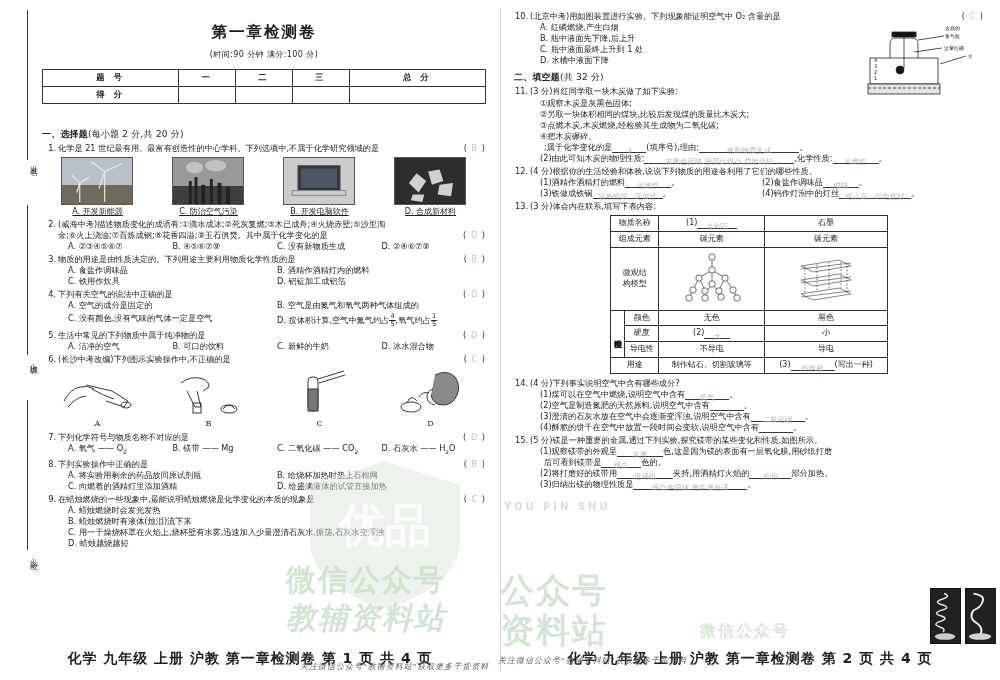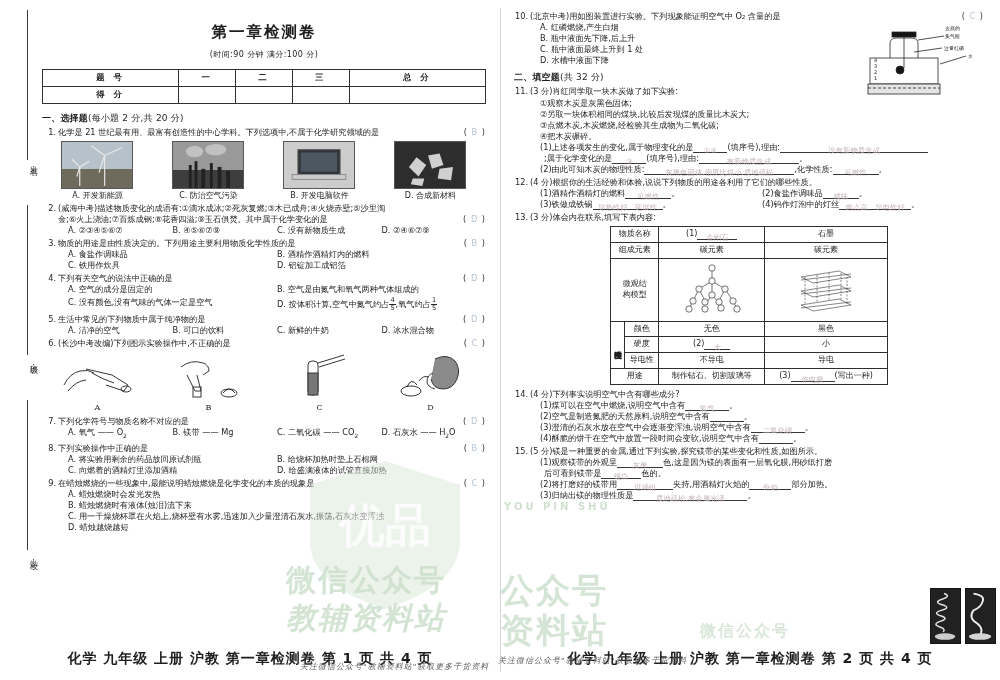--- a/index.html
+++ b/index.html
@@ -29,21 +29,21 @@
     white-space: nowrap;
   }
   .col-rule { position: absolute; top: 8px; bottom: 8px; width: 1px; background: #d8d8d8; }
 
   h1.title {
     text-align: center; font-size: 15.5px; font-weight: bold;
     letter-spacing: 2px; margin: 12px 0 7px 0; font-family: "DejaVu Serif", serif;
   }
   .subtitle { text-align: center; font-size: 8px; margin-bottom: 8px; letter-spacing: .4px; }
 
-  table.score { width: 100%; border-collapse: collapse; margin: 0 0 8px 0; }
+  table.score { width: 100%; border-collapse: collapse; margin: 0 0 24px 0; }
   table.score td {
     border: 1px solid #2e2e2e; height: 17px; text-align: center;
     font-size: 8.4px; letter-spacing: 3px; font-weight: bold;
   }
   table.score td.blank { font-weight: normal; }
 
   .sec-head { font-weight: bold; font-size: 9px; margin: 5px 0 3px 0; letter-spacing: .2px; }
   .sec-head .norm { font-weight: normal; }
 
   .q { margin: 0 0 2px 0; position: relative; padding-left: 16px; }
@@ -52,21 +52,21 @@
   .paren { float: right; letter-spacing: 1px; color: #2b2b2b; }
   .paren .ans { color: #b9c6d6; }
 
   .opts { padding-left: 10px; display: flex; }
   .opts .o { flex: 1 1 0; }
   .opts2 { padding-left: 10px; display: flex; }
   .opts2 .o { flex: 1 1 50%; }
   .sub { padding-left: 10px; }
   .indent { padding-left: 14px; }
 
-  .figrow { display: flex; justify-content: space-around; align-items: flex-start; margin: 3px 0 1px 0; }
+  .figrow { display: flex; justify-content: space-around; align-items: flex-start; margin: 3px 0 1px 0; text-decoration: underline; }
   .figcell { text-align: center; width: 23%; }
   .photo {
     width: 72px; height: 48px; margin: 0 auto 2px auto;
     background: #6f6f6f; border: 1px solid #555; position: relative; overflow: hidden;
   }
   .photo.wind { background: linear-gradient(#b9c4cc 0 58%, #6d6a5a 58% 100%); }
   .photo.laptop { background: linear-gradient(#cfcfcf 0 100%); }
   .photo.smoke { background: linear-gradient(#9a9a9a 0 60%, #3b3b3b 60% 100%); }
   .photo.crystal { background: #2a2a2a; }
   .caplabel { font-size: 8px; }
@@ -441,23 +441,20 @@
       <span>二、填空题</span><span class="norm">(共 32 分)</span>
     </div>
 
     <div class="q">
       <span class="num">11.</span>
       <span class="stem"><span>(3 分)</span><span>肖红同学取一块木炭做了如下实验:</span></span>
       <div class="sub">①观察木炭是灰黑色固体;</div>
       <div class="sub">②另取一块体积相同的煤块,比较后发现煤的质量比木炭大;</div>
       <div class="sub">③点燃木炭,木炭燃烧,经检验其生成物为二氧化碳;</div>
       <div class="sub">④把木炭碾碎。</div>
-      <div class="sub">
-        <span>(1)上述各项发生的变化,属于物理变化的是</span><span class="blank-ans">①④</span><span>(填序号),理由:</span><span class="blank-ans" style="min-width:148px">没有新物质生成</span>
-      </div>
       <div class="indent">
         <span>;属于化学变化的是</span><span class="blank-ans">③</span><span>(填序号),理由:</span><span class="blank-ans" style="min-width:100px">有新物质生成</span>。
       </div>
       <div class="sub">
         <span>(2)由此可知木炭的物理性质:</span><span class="blank-ans" style="min-width:150px">灰黑色固体,密度比煤小,质地疏松</span><span>,化学性质:</span><span class="blank-ans" style="min-width:46px">可燃性</span>。
       </div>
     </div>
 
     <div class="q">
       <span class="num">12.</span>
@@ -587,21 +584,21 @@
       <div class="sub" style="width:330px">
         <span>(1)观察镁带的外观呈</span><span class="blank-ans" style="min-width:46px">灰黑</span><span>色,这是因为镁的表面有一层氧化膜,用砂纸打磨</span>
       </div>
       <div class="indent" style="width:330px">
         <span>后可看到镁带是</span><span class="blank-ans" style="min-width:40px">银白</span><span>色的。</span>
       </div>
       <div class="sub" style="width:330px">
         <span>(2)将打磨好的镁带用</span><span class="blank-ans" style="min-width:56px">坩埚钳</span><span>夹持,用酒精灯火焰的</span><span class="blank-ans" style="min-width:42px">外焰</span><span>部分加热。</span>
       </div>
       <div class="sub" style="width:330px">
-        <span>(3)归纳出镁的物理性质是</span><span class="blank-ans" style="min-width:114px">质地疏松,有金属光泽</span>。
+        <span>(3)归纳出镁的物理性质是</span><span class="blank-ans" style="min-width:114px">银白色固体,有金属光泽</span>。
       </div>
     </div>
 
     <div class="mgphotos">
       <div class="mgphoto">
         <svg viewBox="0 0 31 56" style="position:absolute;inset:0;width:100%;height:100%">
           <path d="M14 4 q8 3 -2 6 q-10 3 0 6 q10 3 -1 6 q-10 3 0 6 q9 3 -2 6 q-8 3 1 6 q6 2 3 5" fill="none" stroke="#e8e8e8" stroke-width="1.6"></path>
           <ellipse cx="15" cy="50" rx="11" ry="3.5" fill="#cfcfcf"></ellipse>
         </svg>
       </div>

